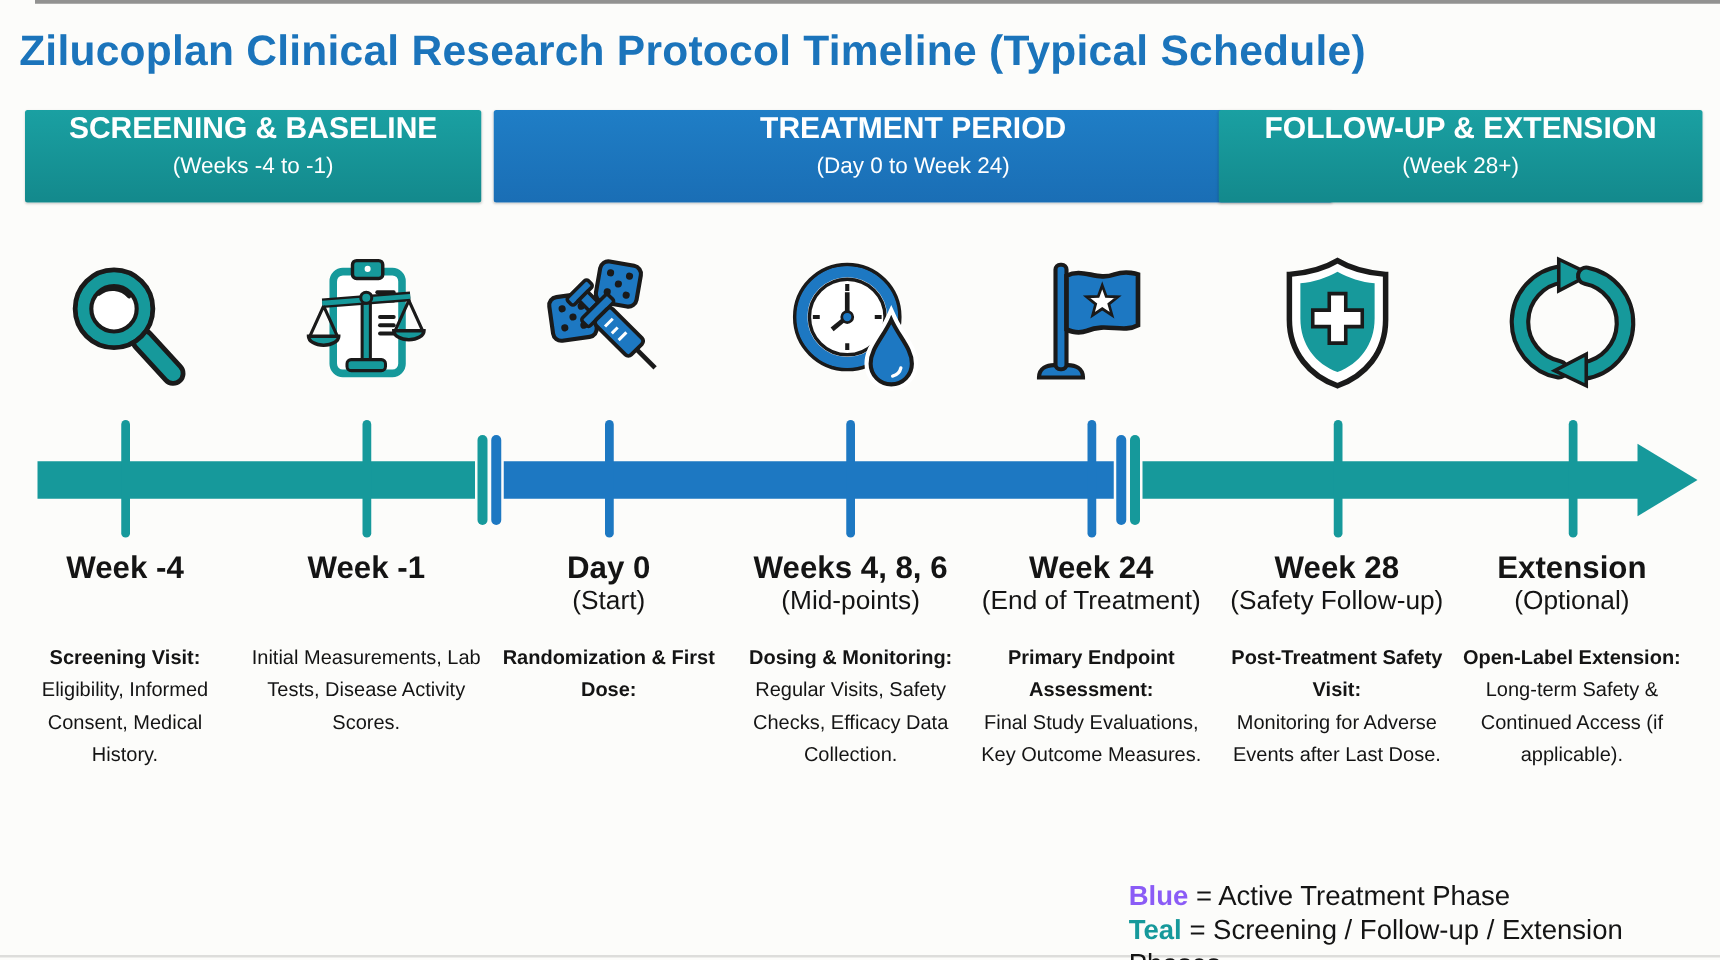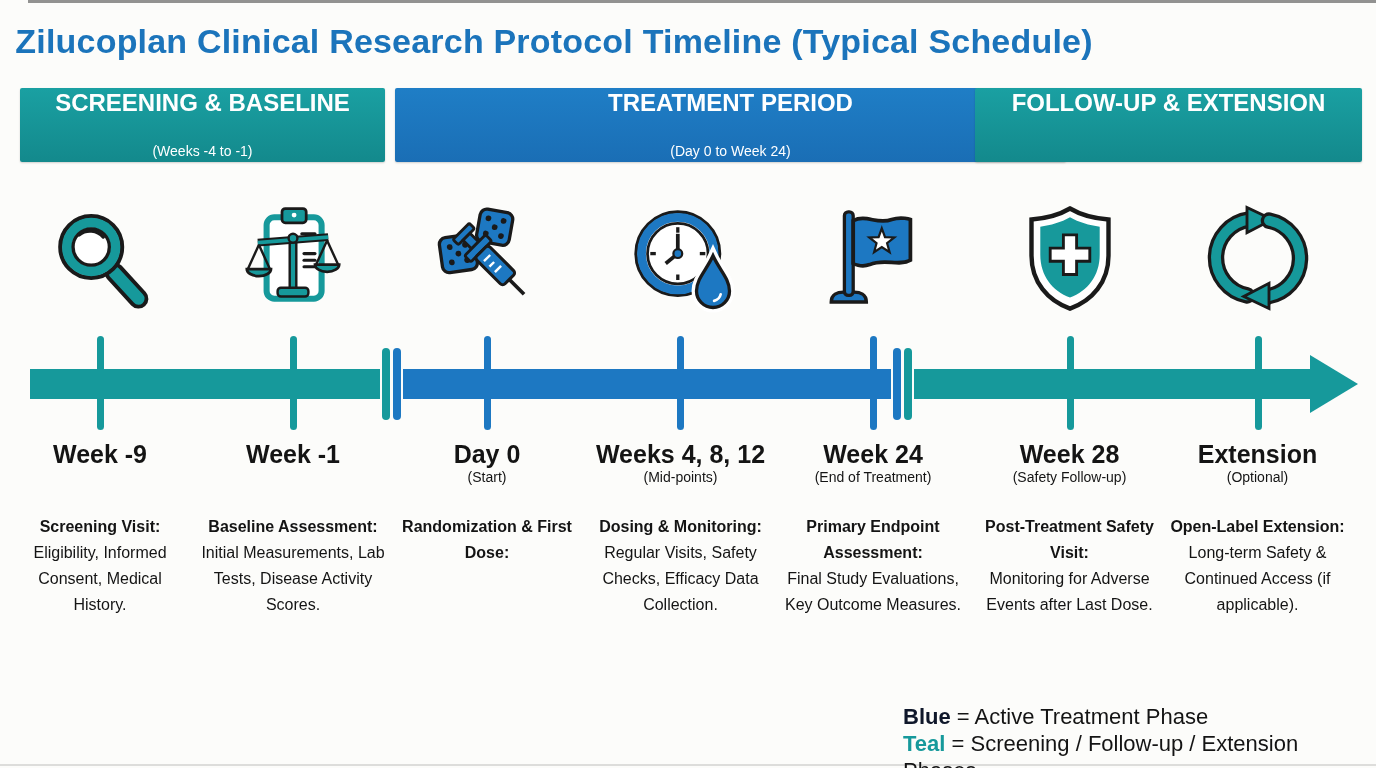--- a/index.html
+++ b/index.html
@@ -15,46 +15,46 @@
     position:absolute;left:0;top:22px;width:1108px;text-align:center;
     font-size:34px;font-weight:bold;color:#1b74bb;letter-spacing:.2px;
   }
 
   .band{position:absolute;top:88px;height:74px;display:flex;flex-direction:column;
     justify-content:flex-start;text-align:center;color:#fff;border-radius:2px;
     box-shadow:0 1px 2px rgba(0,0,0,.18);}
   .teal-bg{background:linear-gradient(180deg,#1aa0a2,#13898c);}
   .blue-bg{background:linear-gradient(180deg,#1f7ec6,#1a6eb5);}
   .band .b1{font-size:24px;font-weight:bold;line-height:30px;}
-  .band .b2{font-size:14px;line-height:28px;margin-top:19px;}
+  .band .b2{font-size:18px;line-height:28px;}
 
   .icon-box{position:absolute;top:202px;width:110px;height:112px;}
   .icon-box svg{width:100%;height:100%;display:block;}
 
   .seg{position:absolute;top:369px;height:30px;}
   .teal-fill{background:#16999b;}
   .blue-fill{background:#1d78c2;}
   .pill{position:absolute;top:348px;width:8px;height:72px;border-radius:4px;}
   .tick{position:absolute;top:336px;width:7px;height:94px;border-radius:3.5px;}
   .arrowhead{position:absolute;left:1310px;top:355px;width:0;height:0;
     border-top:29px solid transparent;border-bottom:29px solid transparent;
     border-left:48px solid #16999b;}
 
   .col{position:absolute;top:440px;}
   .m-label{position:absolute;top:0;left:0;width:100%;text-align:center;
     font-size:25px;font-weight:bold;white-space:nowrap;}
   .m-sub{position:absolute;top:29px;left:0;width:100%;text-align:center;
-    font-size:14px;white-space:nowrap;}
+    font-size:21px;white-space:nowrap;}
   .m-desc{position:absolute;top:74px;left:0;width:100%;text-align:center;
     font-size:16px;line-height:26px;}
   .m-heading{font-weight:bold;}
 
   .legend{position:absolute;left:903px;top:703px;font-size:22px;line-height:27px;}
   .legend-term{font-weight:bold;}
-  .term-blue{color:#0f172a;}
+  .term-blue{color:#8b5cf6;}
   .term-teal{color:#16999b;}
 </style>
 </head>
 <body>
 
 <div class="stage">
   <div class="edge-top"></div>
   <div class="edge-bottom"></div>
 
   <div class="title">Zilucoplan Clinical Research Protocol Timeline (Typical Schedule)</div>
@@ -62,20 +62,21 @@
   <div class="band teal-bg" style="left:20px;width:365px;">
     <div class="b1">SCREENING &amp; BASELINE</div>
     <div class="b2">(Weeks -4 to -1)</div>
   </div>
   <div class="band blue-bg" style="left:395px;width:671px;">
     <div class="b1">TREATMENT PERIOD</div>
     <div class="b2">(Day 0 to Week 24)</div>
   </div>
   <div class="band teal-bg" style="left:975px;width:387px;">
     <div class="b1">FOLLOW-UP &amp; EXTENSION</div>
+    <div class="b2">(Week 28+)</div>
   </div>
 
   <div class="icon-box" style="left:45px;">
     <svg viewBox="0 0 100 100">
       <line x1="63" y1="63" x2="85" y2="87" stroke="#1a1a1a" stroke-width="18" stroke-linecap="round"></line>
       <line x1="63" y1="63" x2="85" y2="87" stroke="#16999b" stroke-width="11" stroke-linecap="round"></line>
       <circle cx="42" cy="40" r="28" fill="#ffffff" stroke="#1a1a1a" stroke-width="4"></circle>
       <circle cx="42" cy="40" r="22" fill="#ffffff" stroke="#16999b" stroke-width="9"></circle>
       <circle cx="42" cy="40" r="16.5" fill="none" stroke="#1a1a1a" stroke-width="3"></circle>
       <path d="M31 29 a16 16 0 0 1 22 2" fill="none" stroke="#1a1a1a" stroke-width="3" stroke-linecap="round"></path>
@@ -192,44 +193,43 @@
     <div class="tick teal-fill" style="left:96.5px;"></div>
     <div class="tick teal-fill" style="left:289.5px;"></div>
     <div class="tick blue-fill" style="left:483.5px;"></div>
     <div class="tick blue-fill" style="left:676.5px;"></div>
     <div class="tick blue-fill" style="left:869.5px;"></div>
     <div class="tick teal-fill" style="left:1066.5px;"></div>
     <div class="tick teal-fill" style="left:1254.5px;"></div>
   </div>
 
   <div class="col" style="left:15px;width:170px;">
-    <div class="m-label">Week -9</div>
+    <div class="m-label">Week -4</div>
     <div class="m-sub"></div>
     <div class="m-desc">
       <div class="m-heading">Screening Visit:</div>
       <div class="m-body">Eligibility, Informed Consent, Medical History.</div>
     </div>
   </div>
   <div class="col" style="left:198px;width:190px;">
     <div class="m-label">Week -1</div>
     <div class="m-sub"></div>
     <div class="m-desc">
-      <div class="m-heading">Baseline Assessment:</div>
       <div class="m-body">Initial Measurements, Lab Tests, Disease Activity Scores.</div>
     </div>
   </div>
   <div class="col" style="left:392px;width:190px;">
     <div class="m-label">Day 0</div>
     <div class="m-sub">(Start)</div>
     <div class="m-desc">
       <div class="m-heading">Randomization &amp; First Dose:</div>
     </div>
   </div>
   <div class="col" style="left:588px;width:185px;">
-    <div class="m-label">Weeks 4, 8, 12</div>
+    <div class="m-label">Weeks 4, 8, 6</div>
     <div class="m-sub">(Mid-points)</div>
     <div class="m-desc">
       <div class="m-heading">Dosing &amp; Monitoring:</div>
       <div class="m-body">Regular Visits, Safety Checks, Efficacy Data Collection.</div>
     </div>
   </div>
   <div class="col" style="left:773px;width:200px;">
     <div class="m-label">Week 24</div>
     <div class="m-sub">(End of Treatment)</div>
     <div class="m-desc">

